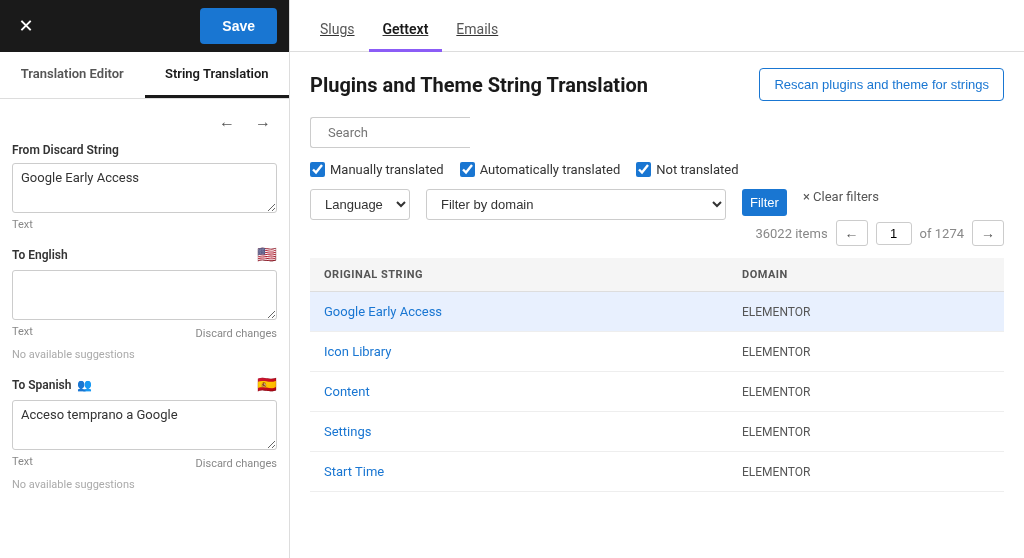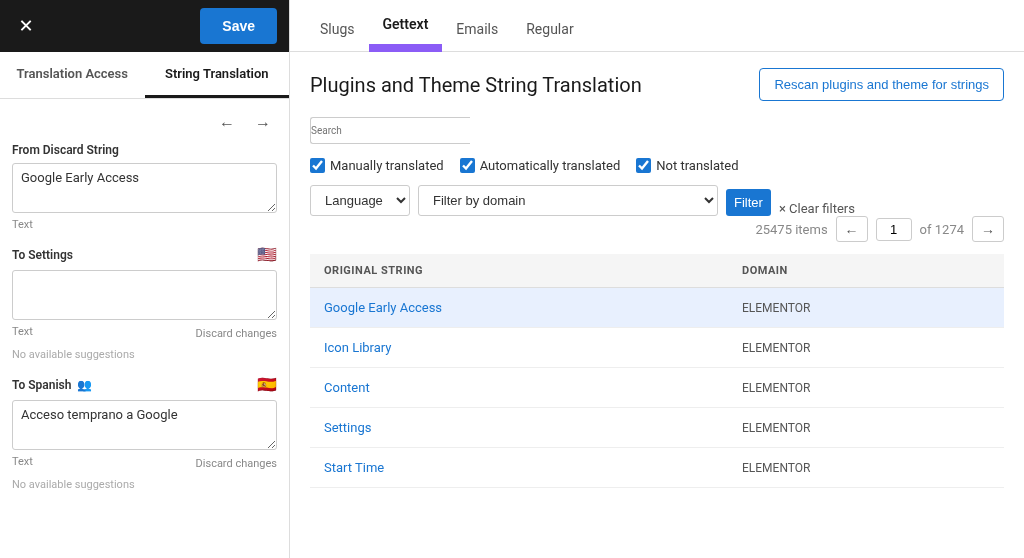--- a/index.html
+++ b/index.html
@@ -25,39 +25,39 @@
 
     .lang-row { display: flex; align-items: center; justify-content: space-between; margin-top: 14px; margin-bottom: 6px; }
     .lang-label { font-size: 12px; font-weight: 600; color: #333; display: flex; align-items: center; gap: 6px; }
     .lang-flag { font-size: 16px; }
 
     .discard-link { font-size: 11px; color: #888; text-align: right; margin-top: 2px; }
     .suggestions { font-size: 11px; color: #aaa; margin-top: 6px; }
 
     
     .right-panel { flex: 1; display: flex; flex-direction: column; overflow: hidden; }
-    .right-tabs { display: flex; border-bottom: 1px solid #ddd; padding: 0 16px; height: 52px; align-items: flex-end; }
+    .right-tabs { display: flex; border-bottom: 1px solid #ddd; padding: 0 16px; height: 52px; align-items: flex-end; text-decoration: underline; }
     .right-tab { padding: 12px 14px; font-size: 14px; color: #555; cursor: pointer; border-bottom: 3px solid transparent; margin-bottom: -1px; }
-    .right-tab.active { color: #1a1a1a; border-bottom: 8px solid #8b5cf6; font-weight: 600; }
+    .right-tab.active { color: #1a1a1a; border-bottom: 3px solid #8b5cf6; font-weight: 600; }
 
     .right-body { flex: 1; overflow-y: auto; padding: 16px 20px; }
 
     .page-title-row { display: flex; align-items: center; justify-content: space-between; margin-bottom: 16px; }
-    .page-title { font-size: 20px; font-weight: 400; color: #1a1a1a; }
+    .page-title { font-size: 20px; font-weight: 700; color: #1a1a1a; }
     .rescan-btn { border: 1px solid #1976d2; color: #1976d2; background: #fff; border-radius: 4px; padding: 8px 14px; font-size: 13px; cursor: pointer; }
 
     .search-row { display: flex; gap: 0; margin-bottom: 14px; }
-    .search-input { border: 1px solid #ccc; border-right: none; border-radius: 3px 0 0 3px; padding: 7px 0; font-size: 10px; width: 160px; color: #3b82f6; font-family: inherit; }
+    .search-input { border: 1px solid #ccc; border-right: none; border-radius: 3px 0 0 3px; padding: 7px 17px; font-size: 13px; width: 160px; color: #3b82f6; font-family: inherit; }
     .search-btn { background: #fff; border: 1px solid #1976d2; color: #1976d2; border-radius: 0 3px 3px 0; padding: 7px 14px; font-size: 13px; cursor: pointer; }
 
     .filter-row { display: flex; align-items: center; gap: 16px; margin-bottom: 12px; flex-wrap: wrap; }
     .checkbox-label { display: flex; align-items: center; gap: 5px; font-size: 13px; color: #333; cursor: pointer; }
     .checkbox-label input[type=checkbox] { accent-color: #1976d2; width: 15px; height: 15px; }
 
-    .filter-selects { display: flex; align-items: flex-end; gap: 8px; flex-wrap: wrap; }
+    .filter-selects { display: flex; align-items: flex-start; gap: 16px; flex-wrap: wrap; }
     .filter-select { border: 1px solid #ccc; border-radius: 3px; padding: 6px 10px; font-size: 13px; color: #333; background: #fff; cursor: pointer; }
     .filter-btn { background: #1976d2; color: #fff; border: none; border-radius: 3px; padding: 6px 8px; font-size: 13px; cursor: pointer; }
     .clear-filters { font-size: 13px; color: #555; cursor: pointer; display: flex; align-items: center; gap: 3px; }
 
     .pagination-row { display: flex; align-items: center; justify-content: flex-end; gap: 8px; margin-bottom: 12px; color: #888; font-size: 13px; }
     .page-input { border: 1px solid #ccc; border-radius: 3px; padding: 3px 6px; font-size: 13px; width: 36px; text-align: center; }
     .page-arrow { background: none; border: 1px solid #ccc; border-radius: 3px; padding: 4px 8px; cursor: pointer; font-size: 14px; color: #555; }
 
     .strings-table { width: 100%; border-collapse: collapse; }
     .strings-table thead tr { background: #f5f5f5; }
@@ -71,40 +71,40 @@
 <body>
 
 <div class="left-panel">
 
   <div class="left-header">
     <button class="close-btn">✕</button>
     <button class="save-btn">Save</button>
   </div>
 
   <div class="left-tabs">
-    <div class="left-tab">Translation Access</div>
+    <div class="left-tab">Translation Editor</div>
     <div class="left-tab active">String Translation</div>
   </div>
 
   <div class="left-body">
     
     <div class="nav-arrows">
       <button class="nav-arrow">←</button>
       <button class="nav-arrow">→</button>
     </div>
 
     
     <div class="field-label">From Discard String</div>
     <textarea class="field-textarea" rows="2" style="">Google Early Access</textarea>
     <div class="field-type">Text</div>
 
     
     <div class="lang-row">
       <div class="lang-label">
-        <span>To Settings</span>
+        <span>To English</span>
       </div>
       <span class="lang-flag">🇺🇸</span>
     </div>
     <textarea class="field-textarea" rows="2" style=""></textarea>
     <div style="display:flex;justify-content:space-between;align-items:center;">
       <div class="field-type">Text</div>
       <div class="discard-link">Discard changes</div>
     </div>
     <div class="suggestions">No available suggestions</div>
 
@@ -124,21 +124,20 @@
     <div class="suggestions">No available suggestions</div>
   </div>
 </div>
 
 <div class="right-panel">
 
   <div class="right-tabs">
     <div class="right-tab">Slugs</div>
     <div class="right-tab active">Gettext</div>
     <div class="right-tab">Emails</div>
-    <div class="right-tab">Regular</div>
   </div>
 
   <div class="right-body">
 
     <div class="page-title-row">
       <div class="page-title">Plugins and Theme String Translation</div>
       <button class="rescan-btn">Rescan plugins and theme for strings</button>
     </div>
 
     <div class="search-row">
@@ -165,21 +164,21 @@
         <option>Language</option>
       </select>
       <select class="filter-select" style="min-width:300px;">
         <option>Filter by domain</option>
       </select>
       <button class="filter-btn">Filter</button>
       <span class="clear-filters">× Clear filters</span>
     </div>
 
     <div class="pagination-row">
-      <span>25475 items</span>
+      <span>36022 items</span>
       <button class="page-arrow">←</button>
       <input class="page-input" type="text" value="1" style="">
       <span>of 1274</span>
       <button class="page-arrow">→</button>
     </div>
 
     <table class="strings-table">
       <thead>
         <tr>
           <th>ORIGINAL STRING</th>

